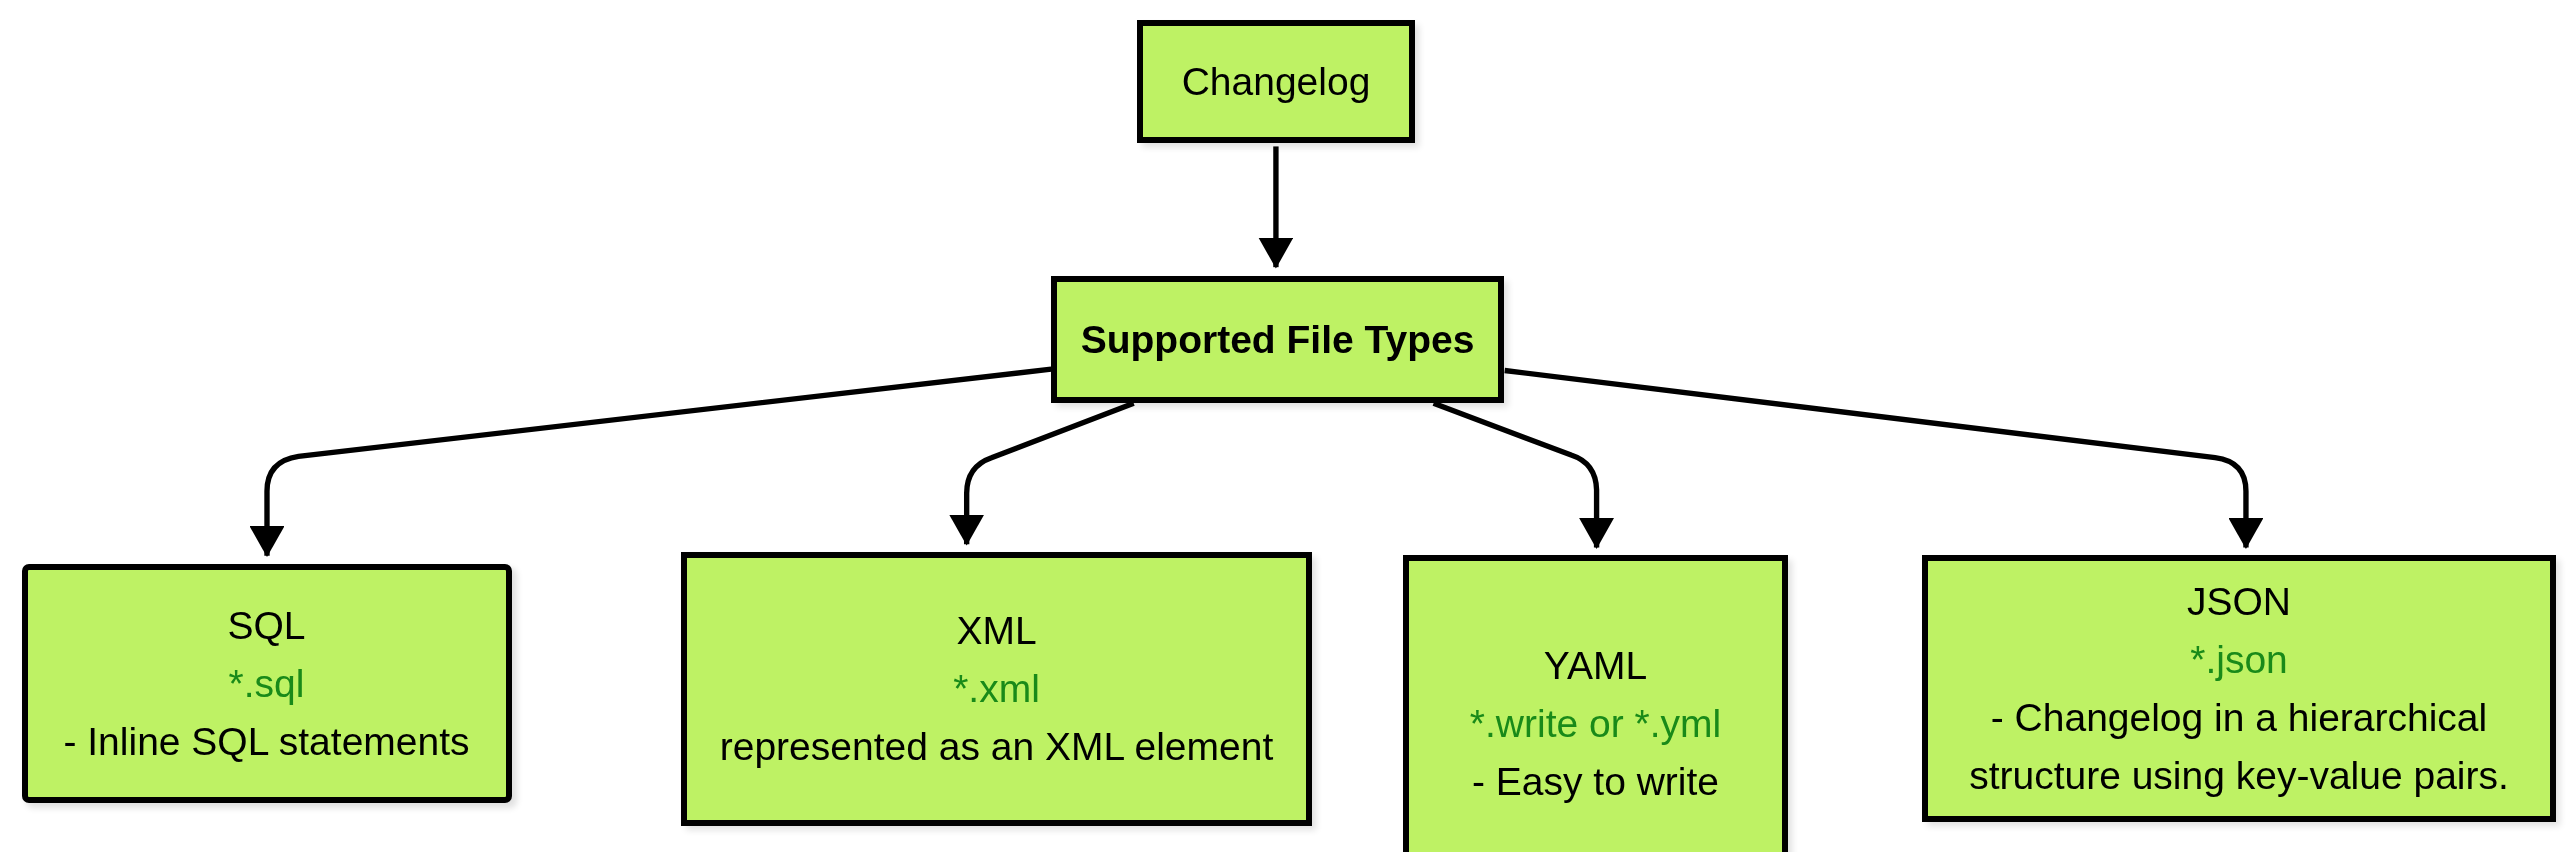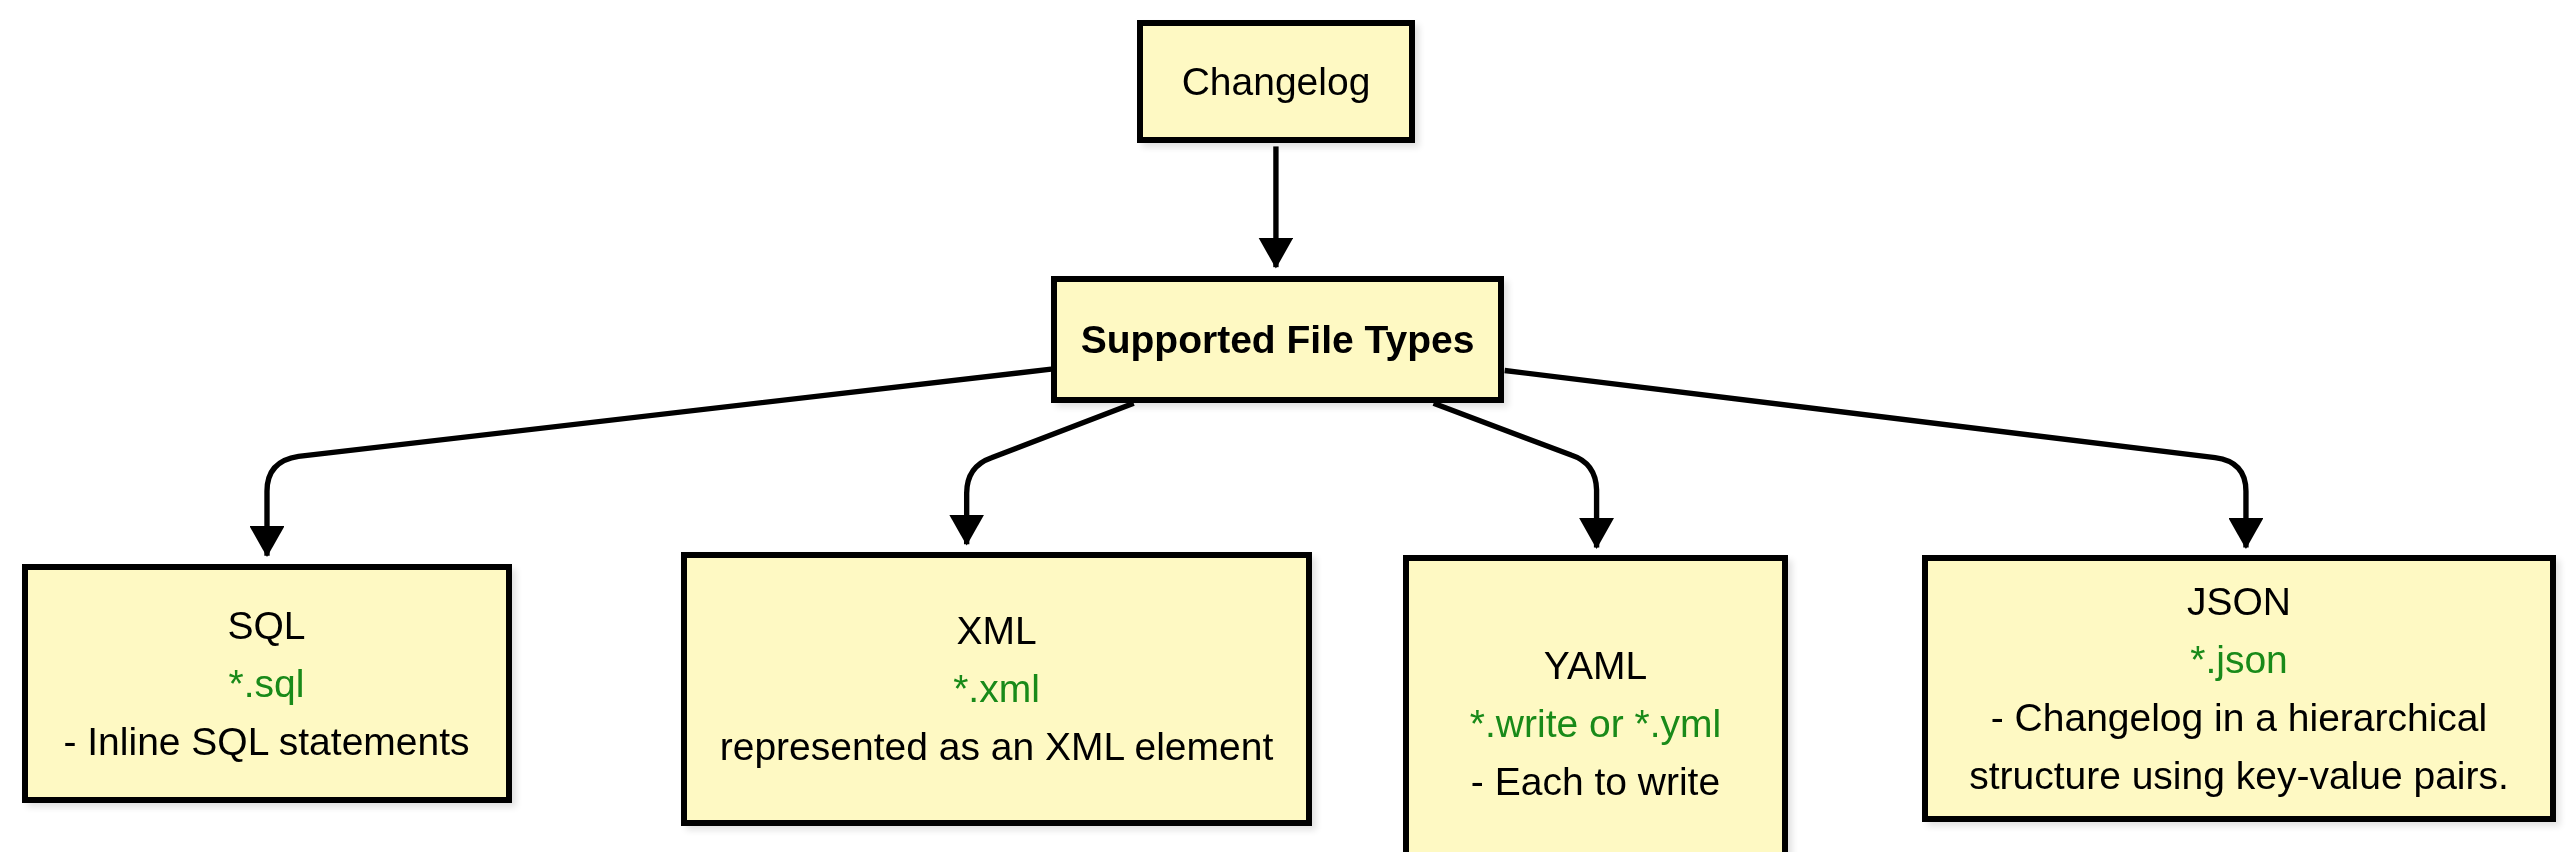--- a/index.html
+++ b/index.html
@@ -18,37 +18,37 @@
   .connectors {
     position: absolute;
     left: 0; top: 0;
     width: 2576px;
     height: 853px;
     pointer-events: none;
   }
   .node {
     position: absolute;
     box-sizing: border-box;
-    background: #fef9c3;
+    background: #bef264;
     border: 6.7px solid #000000;
     box-shadow: 4.7px 4.7px 6.7px rgba(0,0,0,0.12);
     display: flex;
     flex-direction: column;
     align-items: center;
     justify-content: center;
     text-align: center;
     color: #000000;
     font-size: 39px;
     line-height: 58px;
     white-space: nowrap;
   }
   .node .pattern { color: var(--accent-green, #198a19); }
   #box-changelog { left: 1137px; top: 20px;  width: 278px; height: 123px; }
   #box-hub       { left: 1051px; top: 276px; width: 453px; height: 127px; font-weight: bold; }
-  #box-sql       { left: 21.5px;   top: 564px; width: 490px; height: 239px; }
+  #box-sql       { left: 21.5px;   top: 564px; width: 490px; height: 239px; border-radius: 7px; }
   #box-xml       { left: 681px;  top: 552px; width: 631px; height: 274px; }
   #box-yaml      { left: 1403px; top: 555px; width: 385px; height: 338px; }
   #box-json      { left: 1922px; top: 555px; width: 634px; height: 267px; }
 </style>
 </head>
 <body>
 
 <div class="canvas">
 
   <svg class="connectors" viewBox="0 0 3840 1271" xmlns="http://www.w3.org/2000/svg">
@@ -85,21 +85,21 @@
 
   <div class="node" id="box-xml">
     <div>XML</div>
     <div class="pattern">*.xml</div>
     <div>represented as an XML element</div>
   </div>
 
   <div class="node" id="box-yaml">
     <div>YAML</div>
     <div class="pattern">*.write or *.yml</div>
-    <div>- Each to write</div>
+    <div>- Easy to write</div>
   </div>
 
   <div class="node" id="box-json">
     <div>JSON</div>
     <div class="pattern">*.json</div>
     <div>- Changelog in a hierarchical</div>
     <div>structure using key-value pairs.</div>
   </div>
 
 </div>

